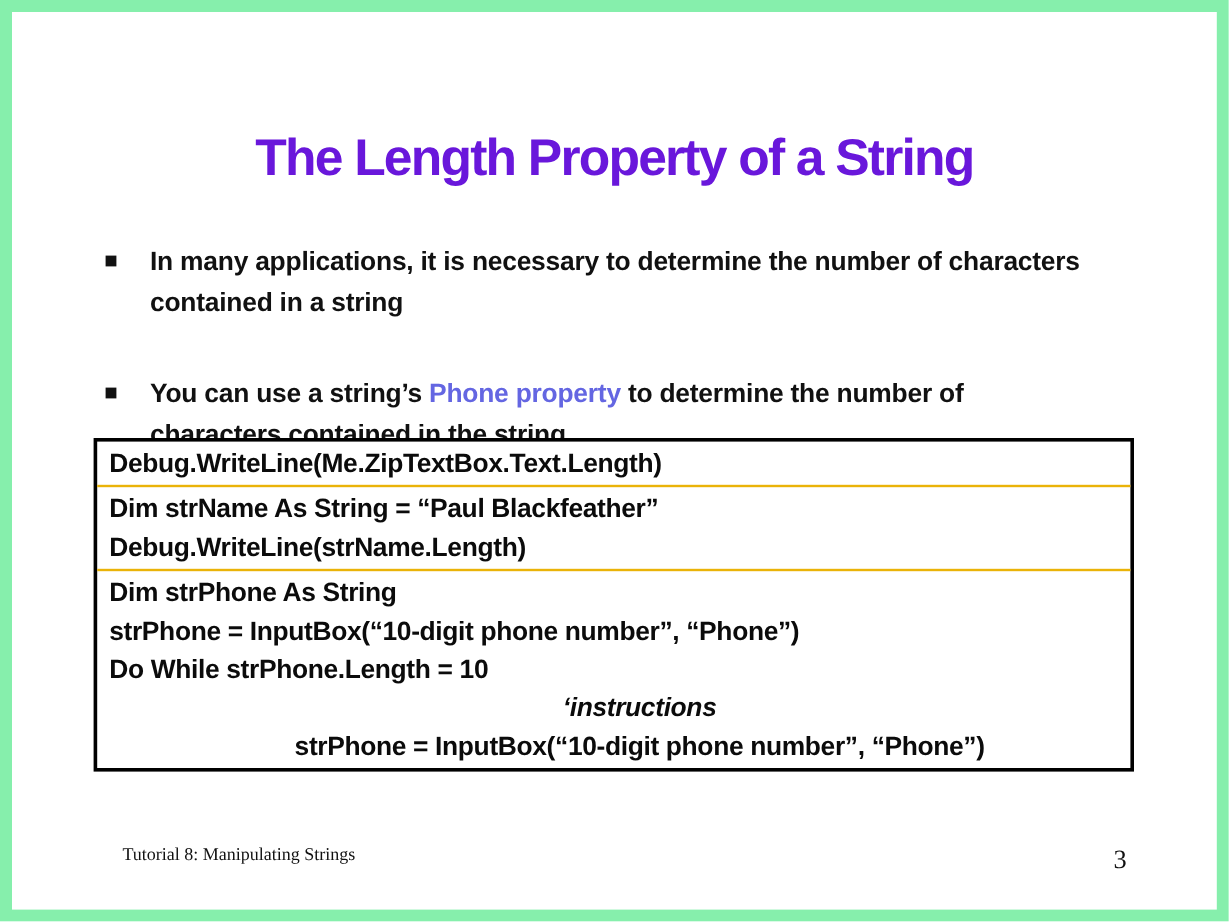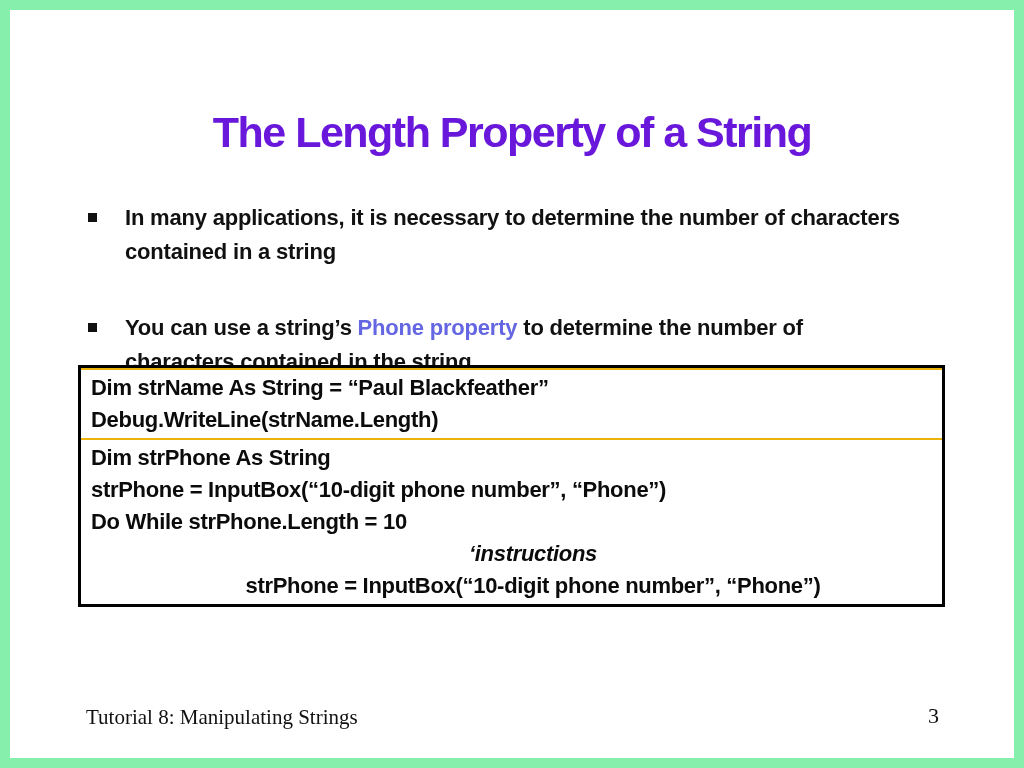--- a/index.html
+++ b/index.html
@@ -27,42 +27,45 @@
   }
   .trow{padding:2px 0;}
   .trow.sep{border-top:2px solid #eab308;}
   .cline{
     padding-left:10px;font-size:22px;font-weight:bold;color:#0b0b0b;
     line-height:32px;letter-spacing:-0.3px;white-space:pre;
   }
   .cline.ind{padding-left:43px;text-align:center;}
   .cline.ita{font-style:italic;}
   .footer-left{
-    position:absolute;left:86px;top:705px;
-    font-family:"Liberation Serif",serif;font-size:21px;color:#111111;
+    position:absolute;left:102px;top:705px;
+    font-family:"Liberation Serif",serif;font-size:15px;color:#111111;
   }
   .footer-right{
     position:absolute;left:928px;top:703px;
     font-family:"Liberation Serif",serif;font-size:22px;color:#111111;
   }
 </style>
 </head>
 <body>
 
 <div class="canvas" style="background: #86efac;">
   <div class="slide"></div>
 
   <div class="slide-title" style="color: rgb(105, 23, 219);">The Length Property of a String</div>
 
   <div class="bullet-list">
       <div class="bullet-item"><span class="square"></span><span><span>In many applications, it is necessary to determine the number of characters contained in a string</span></span></div>
       <div class="bullet-item"><span class="square"></span><span><span>You can use a string’s </span><span style="color: rgb(100, 102, 226);">Phone property</span><span> to determine the number of characters contained in the string</span></span></div>
     </div>
 
   <div class="code-table">
+      <div class="trow">
+        <div class="cline">Debug.WriteLine(Me.ZipTextBox.Text.Length)</div>
+      </div>
       <div class="trow sep">
         <div class="cline">Dim strName As String = “Paul Blackfeather”</div>
         <div class="cline">Debug.WriteLine(strName.Length)</div>
       </div>
       <div class="trow sep">
         <div class="cline">Dim strPhone As String</div>
         <div class="cline">strPhone = InputBox(“10-digit phone number”, “Phone”)</div>
         <div class="cline">Do While strPhone.Length = 10</div>
         <div class="cline ind ita">‘instructions</div>
         <div class="cline ind">strPhone = InputBox(“10-digit phone number”, “Phone”)</div>

